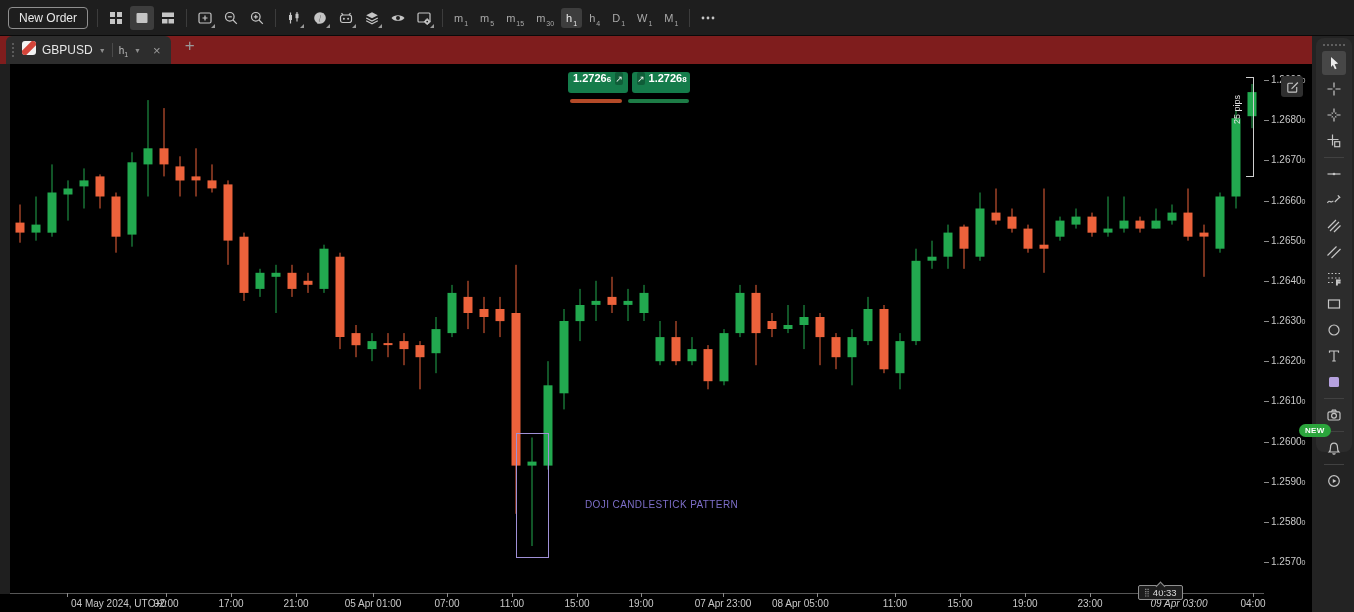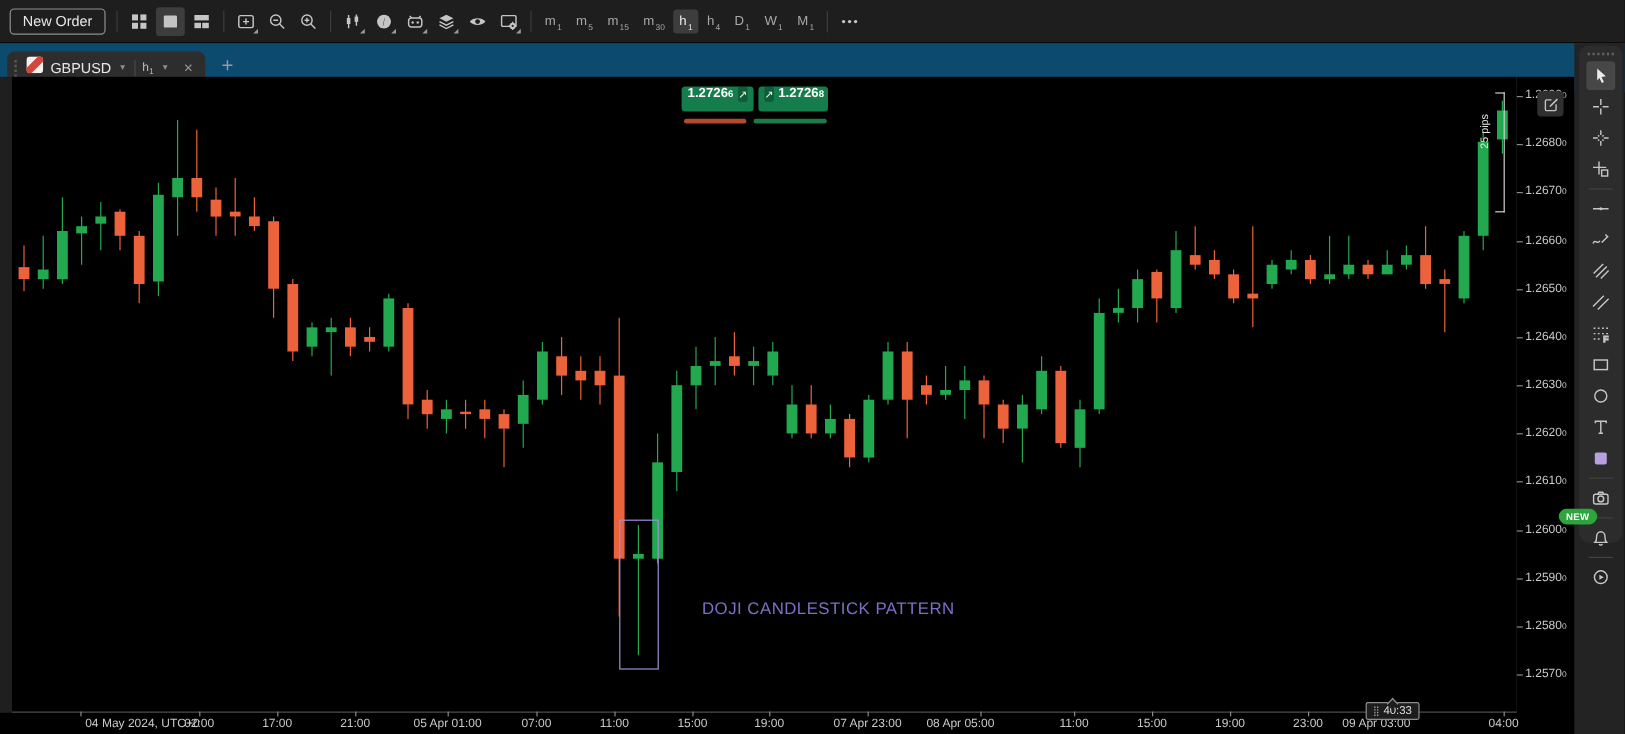--- a/index.html
+++ b/index.html
@@ -34,21 +34,21 @@
   }
   .tf {
     position:relative; color:#a9a9a9; font-size:11px; padding:4px 6px 4px 5px;
     border-radius:3px; margin:0 1px; cursor:pointer; flex:none;
   }
   .tf .sub { font-size:7px; color:inherit; position:relative; top:4px; left:1px; }
   .tf.sel { background:#3d3d3d; color:#ececec; }
   
   #tabbar {
     position:absolute; left:0; top:36px; width:1354px; height:41px;
-    background:#0c4a6e; display:flex; align-items:center; padding-left:6px;
+    background:#7f1d1d; display:flex; align-items:flex-start; padding-left:6px;
   }
   .tab {
     height:28px; background:#2d2d2d; border-radius:6px 6px 0 0;
     display:flex; align-items:center; gap:6px; padding:0 10px 0 6px; cursor:pointer;
   }
   .tab-drag { width:4px; height:14px; border-left:2px dotted #5a5a5a; }
   .tab-label { color:#e6e6e6; font-size:12px; }
   .caret { color:#8d8d8d; font-size:7px; }
   .tab-sep { width:1px; height:14px; background:#4a4a4a; }
   .tab-tf { color:#bdbdbd; font-size:10px; }
@@ -79,21 +79,21 @@
     width:13px; height:13px; border-radius:2px; background:rgba(0,0,0,0.25);
     color:#e8f5ec; font-size:9px; display:flex; align-items:center; justify-content:center;
   }
   #sell-btn { left:568px; width:60px; }
   #buy-btn { left:632px; width:58px; }
   .spread-bar { position:absolute; top:99px; height:4px; border-radius:2px; }
   #sell-bar { left:570px; width:52px; background:#b44a28; }
   #buy-bar { left:628px; width:61px; background:#1d7c46; }
   
   #doji-rect { position:absolute; border:1px solid #9f90d6; background:transparent; }
-  #doji-text { position:absolute; color:#7d6ec8; font-size:14px; letter-spacing:0.4px; white-space:nowrap; }
+  #doji-text { position:absolute; color:#7d6ec8; font-size:10px; letter-spacing:0.4px; white-space:nowrap; }
   
   .m-line, .m-tick { position:absolute; background:#cfcfcf; }
   #m-label {
     position:absolute; color:#e3e3e3; font-size:9px; white-space:nowrap;
     writing-mode:vertical-rl; transform:rotate(180deg);
   }
   
   #countdown {
     position:absolute; height:15px; background:#1d1d1d; border:1px solid #8f8f8f;
     border-radius:2px; display:flex; align-items:center; gap:3px; padding:0 5px;
@@ -488,21 +488,21 @@
       <div class="txlabel" style="left: 772px; width: 90px; ">08 Apr 05:00</div>
       <div class="txtick" style="left: 895px;"></div>
       <div class="txlabel" style="left: 850px; width: 90px; text-align: center;">11:00</div>
       <div class="txtick" style="left: 960px;"></div>
       <div class="txlabel" style="left: 915px; width: 90px; text-align: center;">15:00</div>
       <div class="txtick" style="left: 1025px;"></div>
       <div class="txlabel" style="left: 980px; width: 90px; text-align: center;">19:00</div>
       <div class="txtick" style="left: 1090px;"></div>
       <div class="txlabel" style="left: 1045px; width: 90px; text-align: center;">23:00</div>
       <div class="txtick" style="left: 1167px;"></div>
-      <div class="txlabel" style="left: 1102px; width: 90px; text-align: center;">09 Apr 03:00</div>
+      <div class="txlabel" style="left: 1134px; width: 90px; text-align: center; font-style: italic;">09 Apr 03:00</div>
       <div class="txtick" style="left: 1253px;"></div>
       <div class="txlabel" style="left: 1208px; width: 90px; text-align: center;">04:00</div>
     </div>
 
   <div class="qbtn" id="sell-btn">
     <span class="qprice"><span>1.2726</span><span class="qsub">6</span></span>
     <span class="qarrow">↗</span>
   </div>
   <div class="qbtn" id="buy-btn">
     <span class="qarrow">↗</span>

